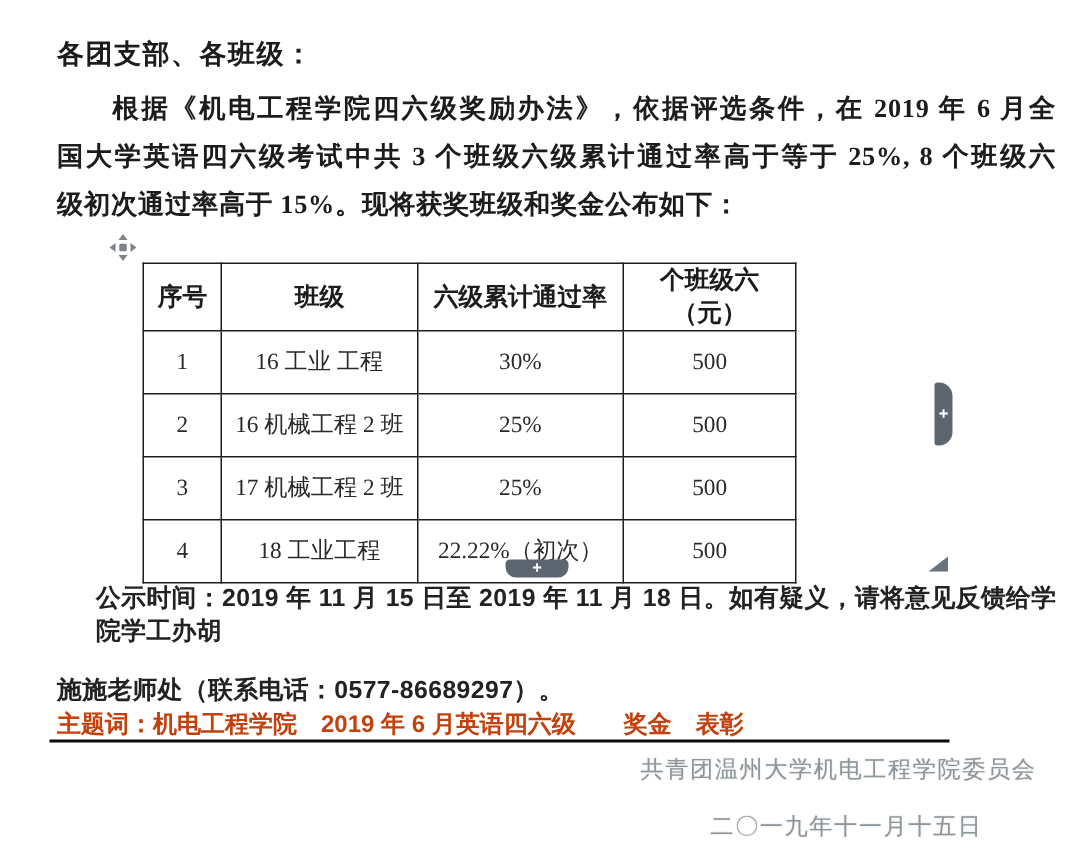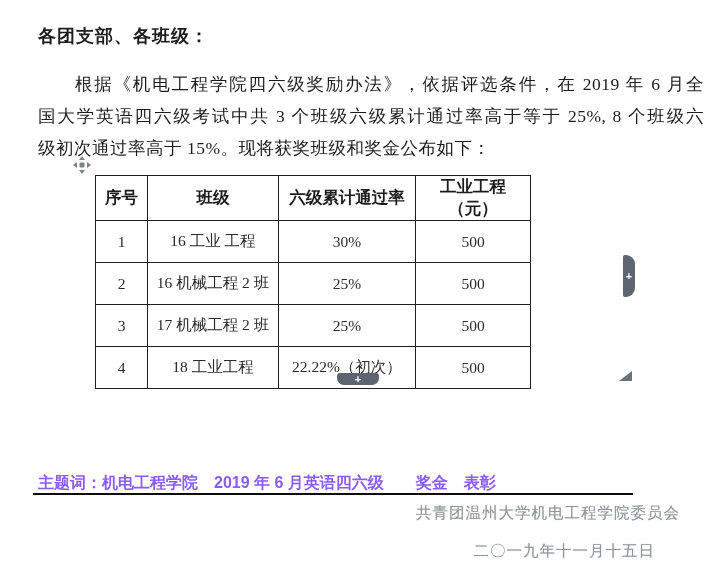--- a/index.html
+++ b/index.html
@@ -16,25 +16,26 @@
   .salutation {
     position: absolute;
     left: 38px; top: 24px;
     font-size: 18px;
     font-weight: 700;
     letter-spacing: 1px;
     white-space: pre-wrap;
   }
   .intro {
     position: absolute;
-    left: 38px; top: 68px;
+    left: 38px; top: 56px;
     width: 666px;
     font-size: 17.5px;
     line-height: 32px;
     letter-spacing: 0.5px;
+    font-weight: bold;
   }
   .intro .line { white-space: pre-wrap; }
   .intro .line.fill { text-align: justify; text-align-last: justify; }
   .intro .line.indent { padding-left: 37px; }
 
   
   .doc-table {
     position: absolute;
     left: 95px; top: 175px;
     width: 436px;
@@ -109,39 +110,39 @@
   .notice .line { white-space: pre-wrap; }
   .notice .line.first { padding-left: 26px; }
   .notice .line.second { margin-top: 17px; }
 
   .keywords {
     position: absolute;
     left: 38px; top: 473px;
     font-family: "Liberation Sans", "DejaVu Sans", sans-serif;
     font-weight: 700;
     font-size: 16px;
-    color: #8b5cf6;
+    color: #c2410c;
     white-space: pre-wrap;
   }
   .rule {
     position: absolute;
     left: 33px; top: 493px;
     width: 600px; height: 2px;
     background: #0d0d0d;
   }
 
   .sig-org, .sig-date {
     position: absolute;
     color: #8f969b;
     font-size: 15.5px;
     letter-spacing: 1px;
     white-space: pre-wrap;
     text-shadow: 0 0 1px #c4c9cc;
   }
-  .sig-org  { top: 503px; right: 31px; font-family: Liberation Serif, serif; }
+  .sig-org  { top: 503px; right: 20px; font-family: Liberation Serif, serif; }
   .sig-date { top: 541px; right: 56px; text-align: right; }
 </style>
 </head>
 <body>
 
 <div class="page">
 
   <div class="salutation">各团支部、各班级：</div>
 
   <div class="intro">
@@ -167,21 +168,21 @@
         <col class="c1">
         <col class="c2">
         <col class="c3">
         <col class="c4">
       </colgroup>
     <thead>
       <tr>
         <th>序号</th>
         <th>班级</th>
         <th>六级累计通过率</th>
-        <th>工业工程（元）</th>
+        <th>个班级六（元）</th>
       </tr>
     </thead>
     <tbody>
       <tr>
         <td>1</td>
         <td>16 工业 工程</td>
         <td>30%</td>
         <td>500</td>
       </tr>
       <tr>
@@ -206,20 +207,24 @@
   </table>
 
   <div class="v-pill">
     <span class="pill-plus">+</span>
   </div>
   <div class="h-pill">
     <span class="pill-plus">+</span>
   </div>
   <div class="resize-corner"></div>
 
+  <div class="notice">
+    <div class="line first">公示时间：2019 年 11 月 15 日至 2019 年 11 月 18 日。如有疑义，请将意见反馈给学院学工办胡</div>
+    <div class="line second">施施老师处（联系电话：0577-86689297）。</div>
+  </div>
 
   <div class="keywords">主题词：机电工程学院　2019 年 6 月英语四六级　　奖金　表彰</div>
   <div class="rule"></div>
 
   <div class="sig-org">共青团温州大学机电工程学院委员会</div>
   <div class="sig-date">二〇一九年十一月十五日</div>
 
 </div>
 
 </body></html>

